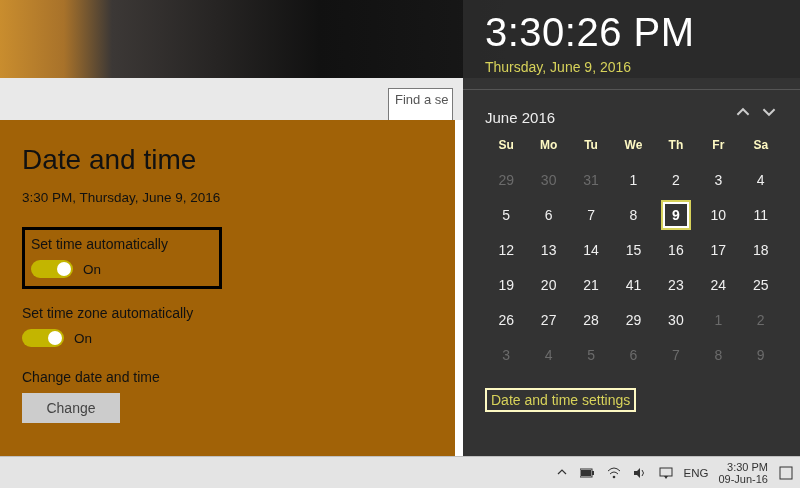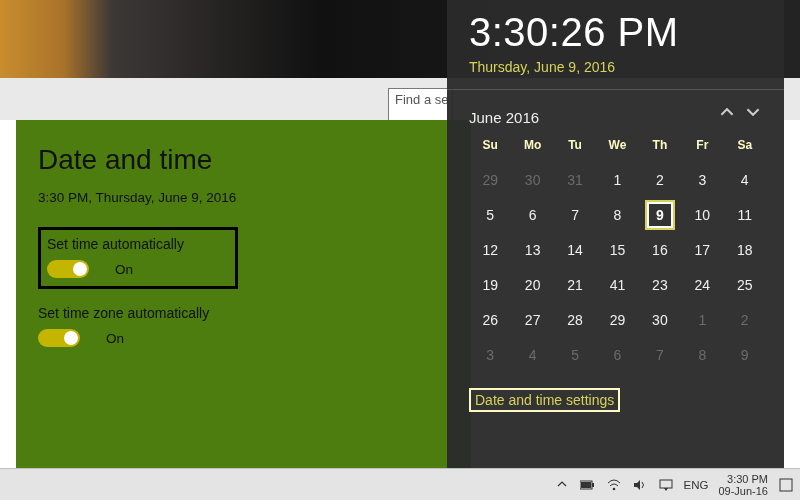--- a/index.html
+++ b/index.html
@@ -6,53 +6,53 @@
   html, body { width: 800px; height: 504px; overflow: hidden; font-family: "Segoe UI", Arial, sans-serif; background: #fff; }
   .root { position: relative; width: 800px; height: 504px; }
 
   
   .backdrop { position: absolute; left: 0; top: 0; width: 800px; height: 78px;
     background: linear-gradient(90deg, #c98d2e 0%, #a8722a 8%, #3c3836 14%, #111 40%, #232323 100%); }
   .topmask { position: absolute; left: 0; top: 78px; width: 800px; height: 42px; background: #e9e9e9; }
   .searchbox { position: absolute; top: 88px; left: 388px; width: 65px; height: 38px; border: 1px solid #7a7a7a; background: #fff; font-size: 13px; padding: 3px 6px; color: #555; overflow: hidden; white-space: nowrap; }
 
   
-  .settings { position: absolute; left: 16px; top: 120px; width: 455px; height: 352px; background: #4d7c0f; padding: 24px 22px 0 22px; }
+  .settings { position: absolute; left: 0; top: 120px; width: 455px; height: 352px; background: #a16207; padding: 24px 22px 0 22px; }
   .settings h1 { font-weight: 300; font-size: 28px; color: #111; margin-bottom: 14px; }
   .clockline { font-size: 13.5px; color: #111; margin-bottom: 22px; }
   .group { margin-bottom: 18px; padding: 2px 0; }
   .boxed { border: 3px solid #000; padding: 6px 8px 8px 6px; width: 200px; margin-bottom: 14px; }
   .group-label { font-size: 14px; color: #111; margin-bottom: 8px; }
-  .toggle-row { display: flex; align-items: center; gap: 26px; }
+  .toggle-row { display: flex; align-items: center; gap: 10px; }
   .toggle { width: 42px; height: 18px; border-radius: 10px; background: #c3b500; position: relative; }
   .toggle::after { content: ""; position: absolute; right: 2px; top: 2px; width: 14px; height: 14px; border-radius: 50%; background: #fff; }
   .toggle-text { font-size: 13.5px; color: #111; }
   .changebtn { margin-top: 6px; width: 98px; height: 30px; background: #ccc; color: #444; font-size: 14px; text-align: center; line-height: 30px; }
 
   
-  .flyout { position: absolute; right: 16px; top: 0; width: 337px; height: 472px;
+  .flyout { position: absolute; right: 0; top: 0; width: 337px; height: 472px;
     background: rgba(43,43,43,0.96); color: #fff; padding: 12px 18px 0 22px; }
   .bigtime { font-size: 40px; font-weight: 300; letter-spacing: 0.5px; color: #fff; margin-top: -2px; }
   .bigdate { font-size: 14px; color: #d7d25a; margin: 4px 0 14px 0; }
   .divider { height: 1px; background: #555; margin: 0 -18px 10px -22px; }
   .monthrow { display: flex; align-items: flex-end; }
   .monthlabel { font-size: 15px; color: #eee; flex: 1; }
   .arrow { width: 26px; height: 26px; display: flex; align-items: center; justify-content: center; color: #ccc; font-size: 14px; }
   .arrow svg { width: 14px; height: 14px; fill: #ccc; }
 
   table.cal { width: 100%; border-collapse: collapse; margin-top: 6px; }
   table.cal th { font-weight: 700; font-size: 12px; color: #fef9c3; padding: 6px 0 10px 0; text-align: center; }
   table.cal td { text-align: center; font-size: 14px; color: #f0f0f0; height: 35px; width: 42px; }
   table.cal td.dim { color: #6b6b6b; }
   table.cal td.today span { display: inline-block; width: 30px; height: 30px; line-height: 26px; color: #fff; font-weight: 600; border: 2px solid #d7d25a; outline: 2px solid #fff; outline-offset: -4px; }
 
   .dtlink { margin-top: 16px; display: inline-block; padding: 2px 4px; border: 2px solid #fef9c3; color: #d7d25a; font-size: 14px; }
 
   
-  .taskbar { position: absolute; left: 0; right: 0; bottom: 4px; height: 32px; background: #e4e4e4; border-top: 1px solid #c0c0c0; display: flex; align-items: center; justify-content: flex-end; padding: 0 6px; gap: 10px; font-size: 11px; color: #333; }
+  .taskbar { position: absolute; left: 0; right: 0; bottom: 16px; height: 32px; background: #e4e4e4; border-top: 1px solid #c0c0c0; display: flex; align-items: center; justify-content: flex-end; padding: 0 6px; gap: 10px; font-size: 11px; color: #333; }
   .taskbar .clock { text-align: right; line-height: 12px; font-size: 11px; }
   .tb-icon { display: flex; align-items: center; justify-content: center; width: 16px; height: 16px; }
   .tb-icon svg { fill: #333; }
   .lang { font-size: 11.5px; }
   .notif { width: 16px; height: 16px; }
 </style>
 </head>
 <body>
 
 <div class="root">
@@ -73,20 +73,24 @@
     </div>
 
     <div class="group">
       <div class="group-label">Set time zone automatically</div>
       <div class="toggle-row">
         <div class="toggle"></div>
         <div class="toggle-text">On</div>
       </div>
     </div>
 
+    <div class="group">
+      <div class="group-label">Change date and time</div>
+      <div class="changebtn">Change</div>
+    </div>
   </div>
 
   <div class="flyout">
     <div class="bigtime">3:30:26 PM</div>
     <div class="bigdate">Thursday, June 9, 2016</div>
     <div class="divider"></div>
     <div class="monthrow">
       <div class="monthlabel">June 2016</div>
       <div class="arrow">
         <span><svg viewBox="0 0 10 10">

